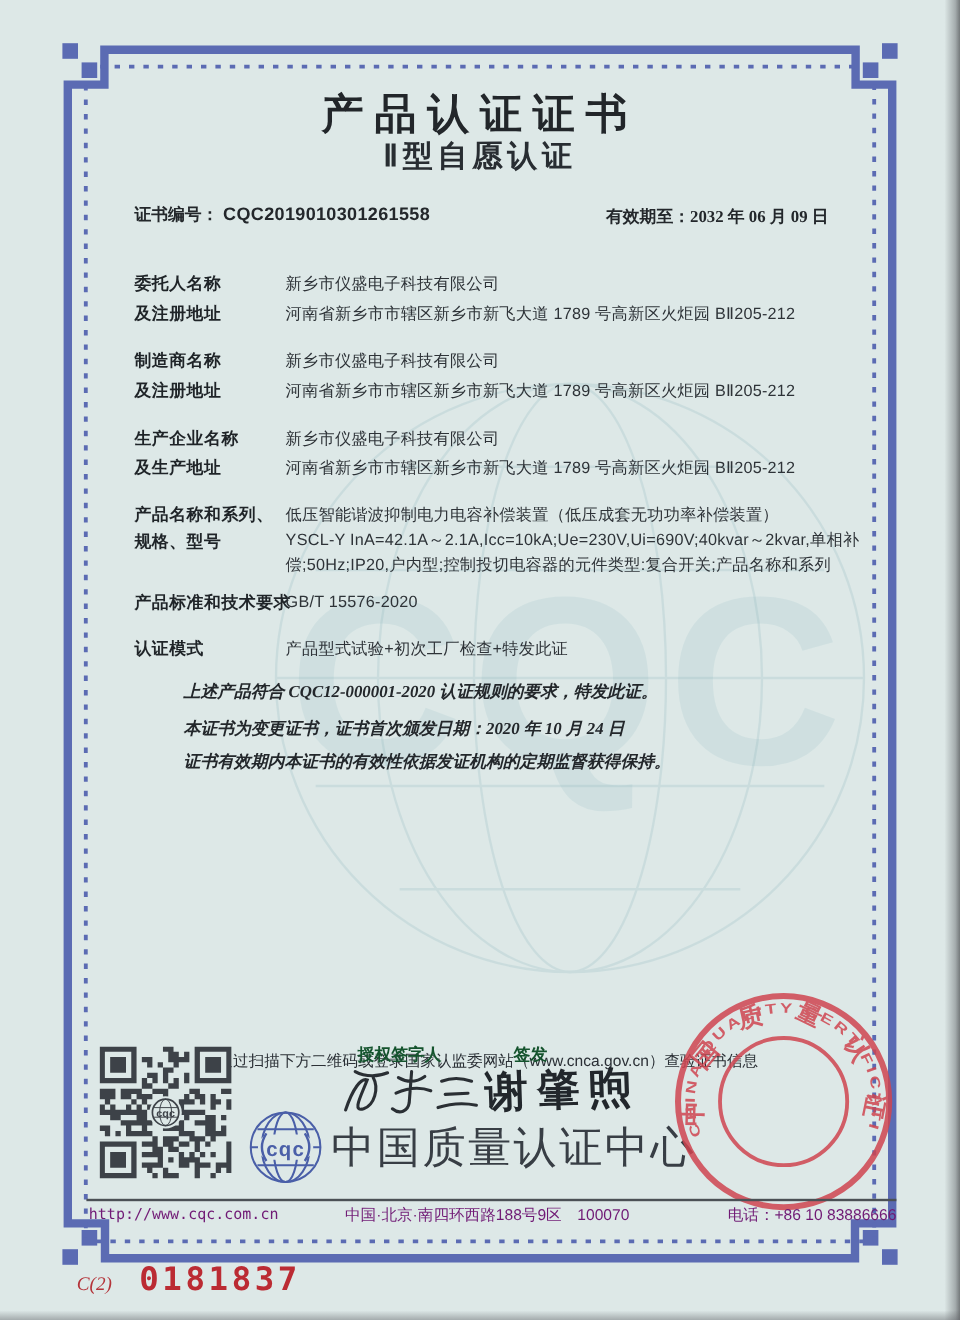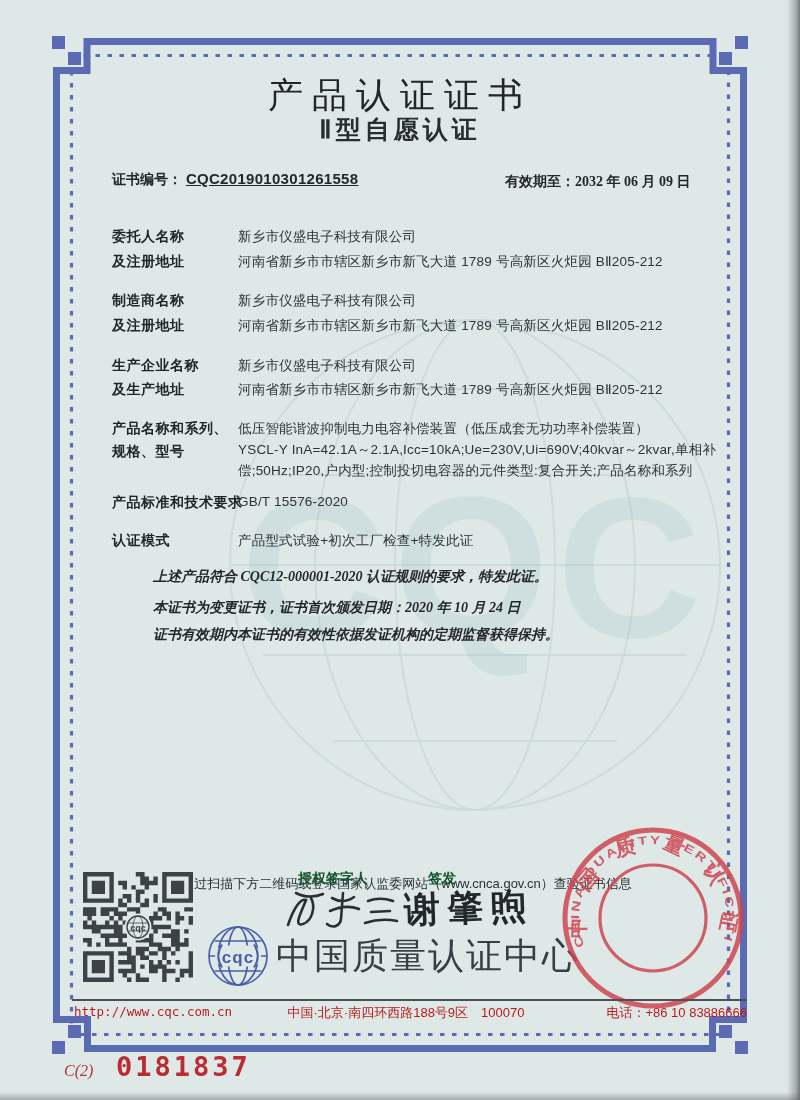--- a/index.html
+++ b/index.html
@@ -3,35 +3,35 @@
 <meta charset="utf-8">
 <style>
   html,body{margin:0;padding:0;}
   body{
     width:800px;height:1100px;position:relative;overflow:hidden;
     background:#dde8e7;
     font-family:"Liberation Sans",sans-serif;
     color:#23272b;
   }
   .abs{position:absolute;}
-  .title{left:0;right:0;top:72px;text-align:center;font-size:35px;font-weight:normal;letter-spacing:9px;color:#22262a;}
+  .title{left:0;right:0;top:72px;text-align:center;font-size:35px;font-weight:bold;letter-spacing:9px;color:#22262a;}
   .subtitle{left:0;right:0;top:113px;text-align:center;font-size:25px;font-weight:600;letter-spacing:4px;color:#282d32;}
   .certno{left:112px;top:170px;font-size:14px;}
   .certno .lbl{font-family:"Liberation Serif",serif;font-weight:600;}
-  .certno .val{font-size:15px;font-weight:600;letter-spacing:0.3px;text-decoration:underline;}
+  .certno .val{font-size:15px;font-weight:600;letter-spacing:0.3px;}
   .dates{left:505px;top:168px;font-size:14px;line-height:27px;font-family:"Liberation Serif",serif;font-weight:600;}
   .flabel{left:112px;font-size:14px;font-weight:bold;color:#1f2428;letter-spacing:0.5px;}
   .fval{left:238px;font-size:13.5px;color:#2e3338;letter-spacing:0.2px;white-space:nowrap;}
   .stmt{left:112px;font-size:14px;font-family:"Liberation Serif",serif;font-style:italic;font-weight:600;color:#23272b;white-space:nowrap;margin-left:41px;}
   .verify{left:0;right:0;top:875px;text-align:center;font-size:13px;font-weight:normal;color:#2b3036;}
   .signlbl{font-size:14px;font-weight:600;color:#14532d;}
   .signame{left:404px;top:884px;font-size:36px;font-weight:bold;font-family:"Liberation Serif",serif;letter-spacing:7px;color:#22272c;transform:rotate(-2deg);}
   .orgname{left:276px;top:932px;font-size:36px;font-weight:500;letter-spacing:2px;color:#383e45;}
   .footline{left:72px;top:999px;width:675px;height:1.5px;background:#4b5055;}
-  .footer{top:1004px;font-size:13px;color:#b91c1c;}
+  .footer{top:1004px;font-size:13px;color:#701a75;}
   .furl{left:74px;font-family:"DejaVu Sans Mono",monospace;font-size:12.5px;}
   .faddr{left:12px;right:0;text-align:center;}
   .fphone{right:53px;}
   .serialpfx{left:64px;top:1062px;font-size:16px;color:#b4343a;font-family:"Liberation Serif",serif;font-style:italic;}
   .serialnum{left:116px;top:1051px;font-size:27px;font-weight:bold;color:#bb2b33;font-family:"DejaVu Sans Mono",monospace;letter-spacing:3px;}
   .shadow-right{left:787px;top:0;width:13px;height:1100px;
     background:linear-gradient(to right, rgba(120,125,128,0), rgba(95,98,102,0.45) 70%, rgba(70,72,75,0.7));}
   .shadow-bottom{left:0;top:1092px;width:800px;height:8px;
     background:linear-gradient(to bottom, rgba(120,125,128,0), rgba(95,98,102,0.45));}
 </style>

